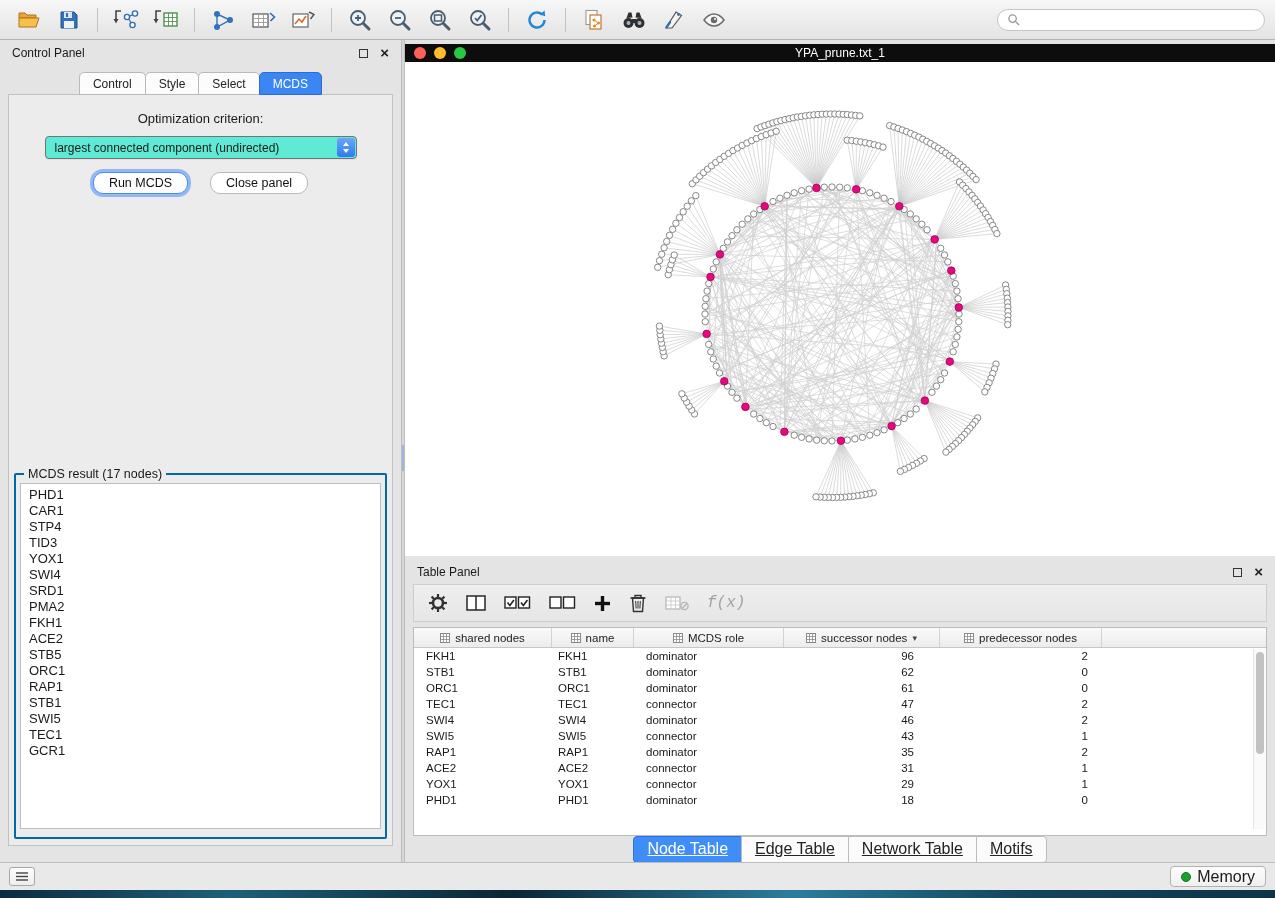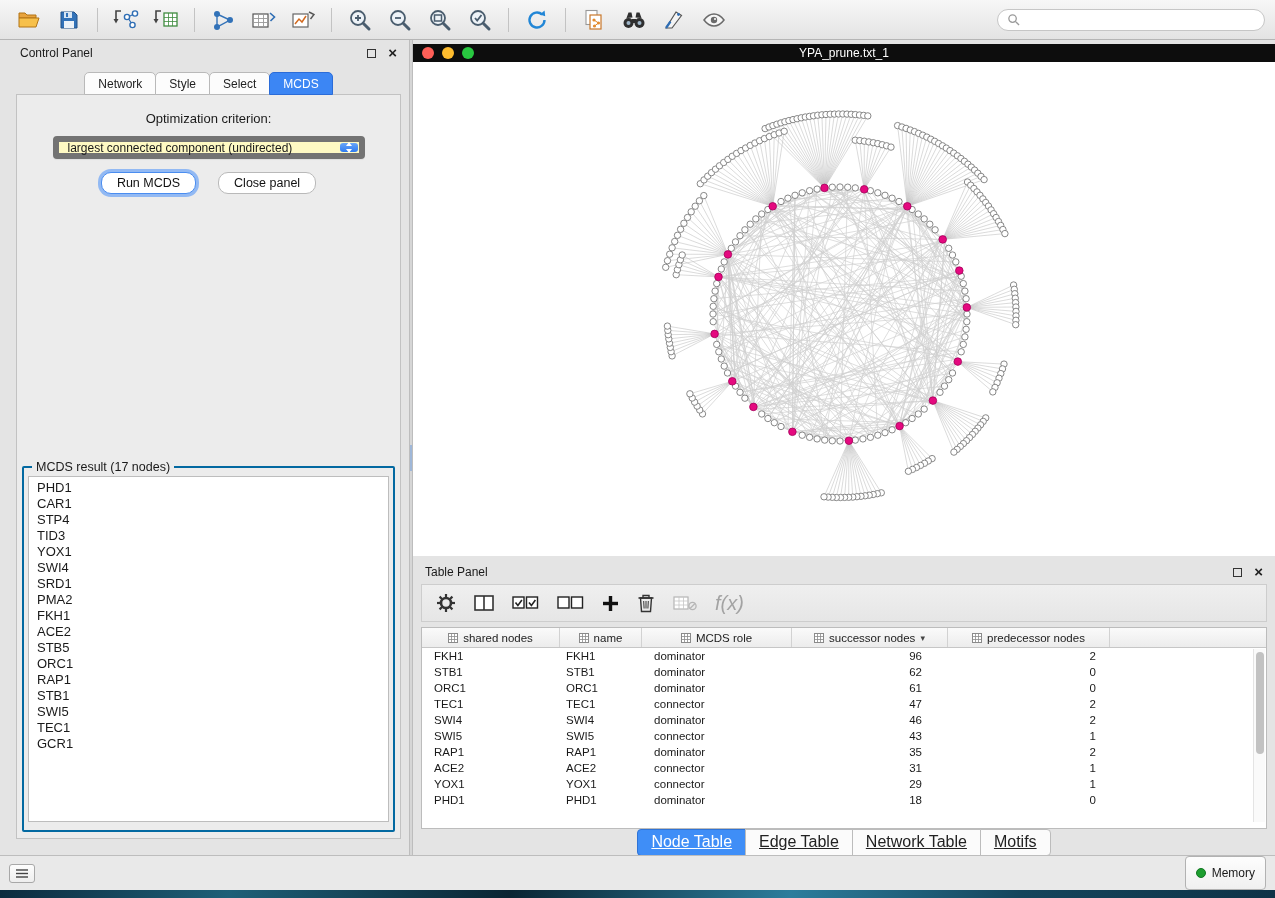--- a/index.html
+++ b/index.html
@@ -10,33 +10,33 @@
   .toolbar { flex:0 0 40px; background:linear-gradient(#f7f7f7,#e3e3e3); border-bottom:1px solid #b5b5b5; display:flex; align-items:center; padding:0 10px; gap:2px; }
   .tool-btn { width:38px; height:32px; display:flex; align-items:center; justify-content:center; border-radius:4px; cursor:default; }
   .tool-sep { width:1px; height:24px; background:#c3c3c3; margin:0 7px; }
   .search-box { margin-left:auto; width:268px; height:22px; background:#fff; border:1px solid #c6c6c6; border-radius:12px; display:flex; align-items:center; padding:0 9px; gap:6px; }
   .search-box input { border:none; outline:none; flex:1; font-size:12px; font-family:"Liberation Sans",sans-serif; background:transparent; }
 
   
   .main-row { flex:1; display:flex; min-height:0; }
 
   
-  .control-panel { width:401px; flex:0 0 401px; display:flex; flex-direction:column; background:#e4e4e4;margin-left:8px; }
+  .control-panel { width:401px; flex:0 0 401px; display:flex; flex-direction:column; background:#e4e4e4; }
   .panel-header { height:26px; display:flex; align-items:center; padding:0 12px; font-size:12px; }
   .win-controls { margin-left:auto; display:flex; align-items:center; gap:12px; }
   .float-glyph { width:9px; height:9px; border:1.5px solid #333; display:inline-block; }
   .close-glyph { font-size:15px; font-weight:bold; color:#222; line-height:10px; }
   .cp-tabs { display:flex; justify-content:center; margin-top:6px; position:relative; z-index:2; }
   .cp-tab { font-size:12px; padding:4px 13px 3px; background:#fcfcfc; border:1px solid #b9b9b9; margin-left:-1px; color:#222; }
   .cp-tab:first-child { border-radius:5px 5px 0 0; margin-left:0; }
   .cp-tab { border-radius:5px 5px 0 0; }
   .cp-tab.selected { background:#3c86f4; border-color:#2b6cd8; color:#fff; }
   .cp-body { flex:1; margin:-1px 8px 16px; background:#ececec; border:1px solid #c2c2c2; display:flex; flex-direction:column; align-items:center; padding-top:16px; min-height:0; }
   .opt-label { font-size:13px; margin-bottom:10px; }
-  .dropdown { width:312px; height:23px; background:#fef9c3; border:6px solid #737373; border-radius:4px; display:flex; align-items:center; padding-left:9px; font-size:12px; position:relative; box-shadow:0 1px 1px rgba(0,0,0,.06); }
+  .dropdown { width:312px; height:23px; background:#5eead4; border:1px solid #737373; border-radius:4px; display:flex; align-items:center; padding-left:9px; font-size:12px; position:relative; box-shadow:0 1px 1px rgba(0,0,0,.06); }
   .stepper { position:absolute; right:1px; top:1px; bottom:1px; width:18px; border-radius:3px; background:linear-gradient(#6aa6f8,#2e7bf0); display:flex; flex-direction:column; align-items:center; justify-content:center; }
   .stepper i { display:block; width:0; height:0; border-left:3.5px solid transparent; border-right:3.5px solid transparent; }
   .stepper .up { border-bottom:4px solid #fff; margin-bottom:3px; }
   .stepper .dn { border-top:4px solid #fff; }
   .btn-row { display:flex; gap:22px; margin-top:13px; }
   .btn { font-size:12.5px; padding:3px 15px; background:#fff; border:1px solid #b9b9b9; border-radius:10px; color:#111; }
   .btn.focused { box-shadow:0 0 0 3px rgba(72,143,250,.55); border-color:#4a8df0; }
   .cp-spacer { flex:1; }
   fieldset.mcds { width:calc(100% - 10px); height:372px; flex:0 0 372px; border:2px solid #0369a1; border-radius:2px; margin:0 5px 6px; padding:2px 4px 6px; }
   fieldset.mcds legend { font-size:12.5px; padding:0 4px; margin-left:4px; }
@@ -54,21 +54,21 @@
   .traffic { position:absolute; left:9px; top:3px; display:flex; gap:8px; }
   .traffic span { width:12px; height:12px; border-radius:50%; display:block; }
   .tl-red { background:#ff5f57; } .tl-yellow { background:#febc2e; } .tl-green { background:#28c840; }
   .net-canvas { flex:1; background:#fff; position:relative; overflow:hidden; }
 
   
   .table-panel { flex:1; display:flex; flex-direction:column; background:#e4e4e4; min-height:0; }
   .tp-header { height:24px; display:flex; align-items:center; padding:0 12px; font-size:12px; }
   .tp-toolbar { height:38px; flex:0 0 38px; margin:0 8px; background:linear-gradient(#efefef,#e6e6e6); border:1px solid #cdcdcd; display:flex; align-items:center; gap:18px; padding:0 14px; }
   .tp-tool { display:flex; align-items:center; justify-content:center; }
-  .fx-label { font-family:Liberation Sans, sans-serif; font-style:italic; font-size:20px; color:#a3a3a3; }
+  .fx-label { font-family:Liberation Mono, monospace; font-style:italic; font-size:16px; color:#a3a3a3; }
   .tp-table-wrap { flex:1; margin:5px 8px 0; background:#fff; border:1px solid #bcbcbc; position:relative; overflow:hidden; display:flex; flex-direction:column; }
   .tp-colheader { display:flex; height:20px; flex:0 0 20px; background:linear-gradient(#fafafa,#ececec); border-bottom:1px solid #c6c6c6; font-size:11.5px; }
   .tp-col { display:flex; align-items:center; justify-content:center; gap:5px; border-right:1px solid #d2d2d2; color:#222; }
   .tp-col .caret { font-size:9px; color:#444; }
   .hfill { flex:1; border-right:none; }
   .c0 { width:138px; } .c1 { width:82px; } .c2 { width:150px; } .c3 { width:156px; } .c4 { width:162px; }
   .tp-body { flex:1; overflow:hidden; }
   .tp-row { display:flex; height:16px; align-items:center; font-size:11.5px; }
   .tp-cell { overflow:hidden; white-space:nowrap; }
   .tp-cell.c0 { padding-left:12px; }
@@ -80,21 +80,21 @@
   .v-thumb { position:absolute; top:3px; left:2px; width:8px; height:102px; background:#c2c2c2; border-radius:4px; }
   .tp-tabs { height:26px; flex:0 0 26px; display:flex; align-items:center; justify-content:center; }
   .tp-tab { font-size:16px; padding:3.5px 13px; background:#fbfbfb; border:1px solid #bcbcbc; margin-left:-1px; color:#222;text-decoration:underline; }
   .tp-tab:first-child { border-radius:4px 0 0 4px; margin-left:0; }
   .tp-tab:last-child { border-radius:0 4px 4px 0; }
   .tp-tab.selected { background:#3f8ef7; border-color:#2f73d6; color:#fff; }
 
   
   .statusbar { flex:0 0 28px; background:#e9e9e9; border-top:1px solid #bdbdbd; display:flex; align-items:center; padding:0 9px; }
   .menu-btn { width:26px; height:19px; border:1px solid #a8a8a8; border-radius:3px; background:linear-gradient(#fdfdfd,#eee); display:flex; align-items:center; justify-content:center; }
-  .memory-btn { margin-left:auto; height:34px; border:1px solid #b2b2b2; border-radius:4px; background:linear-gradient(#fdfdfd,#f0f0f0); display:flex; align-items:center; gap:6px; font-size:12px; padding:0 10px; }
+  .memory-btn { margin-left:auto; height:21px; border:1px solid #b2b2b2; border-radius:4px; background:linear-gradient(#fdfdfd,#f0f0f0); display:flex; align-items:center; gap:6px; font-size:16px; padding:0 10px; }
   .memory-dot { width:10px; height:10px; border-radius:50%; background:#1d9e2f; border:1px solid #127722; }
   .wallpaper { flex:0 0 8px; background:linear-gradient(100deg,#0c2b3e,#1e6078 18%,#0a2533 40%,#2c7d9c 62%,#14455c 80%,#0e3347); }
 </style>
 </head>
 <body>
 
 <div class="app">
 
   <div class="toolbar">
     <span class="tool-btn">
@@ -237,21 +237,21 @@
 
     <div class="control-panel">
       <div class="panel-header">
         <span>Control Panel</span>
         <span class="win-controls">
           <span class="float-glyph"></span>
           <span class="close-glyph">×</span>
         </span>
       </div>
       <div class="cp-tabs">
-        <span class="cp-tab">Network</span>
+        <span class="cp-tab">Control</span>
         <span class="cp-tab">Style</span>
         <span class="cp-tab">Select</span>
         <span class="cp-tab selected">MCDS</span>
       </div>
       <div class="cp-body">
         <div class="opt-label">Optimization criterion:</div>
         <div class="dropdown">
           <span>largest connected component (undirected)</span>
           <span class="stepper">
               <i class="up"></i>

